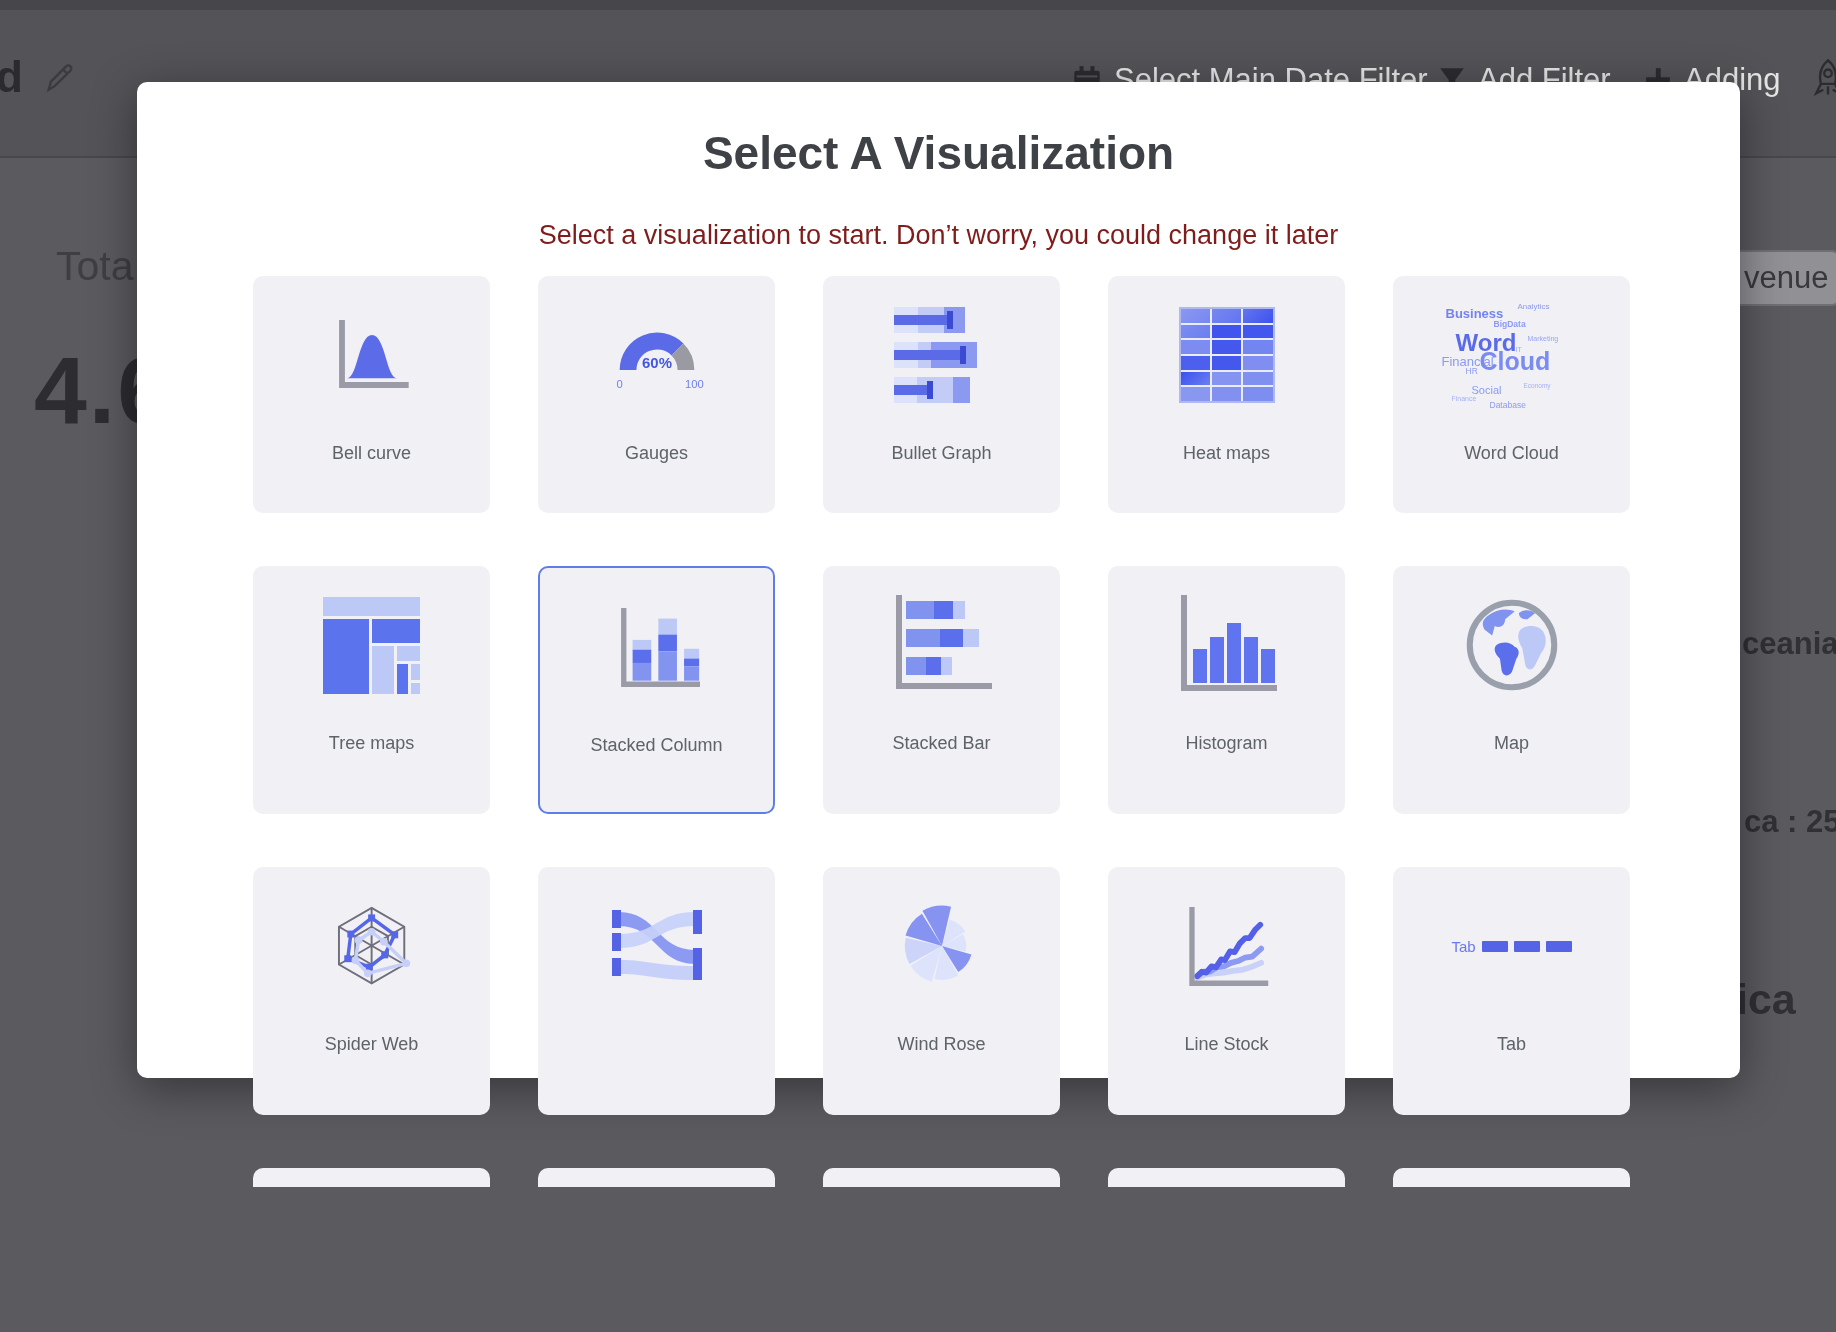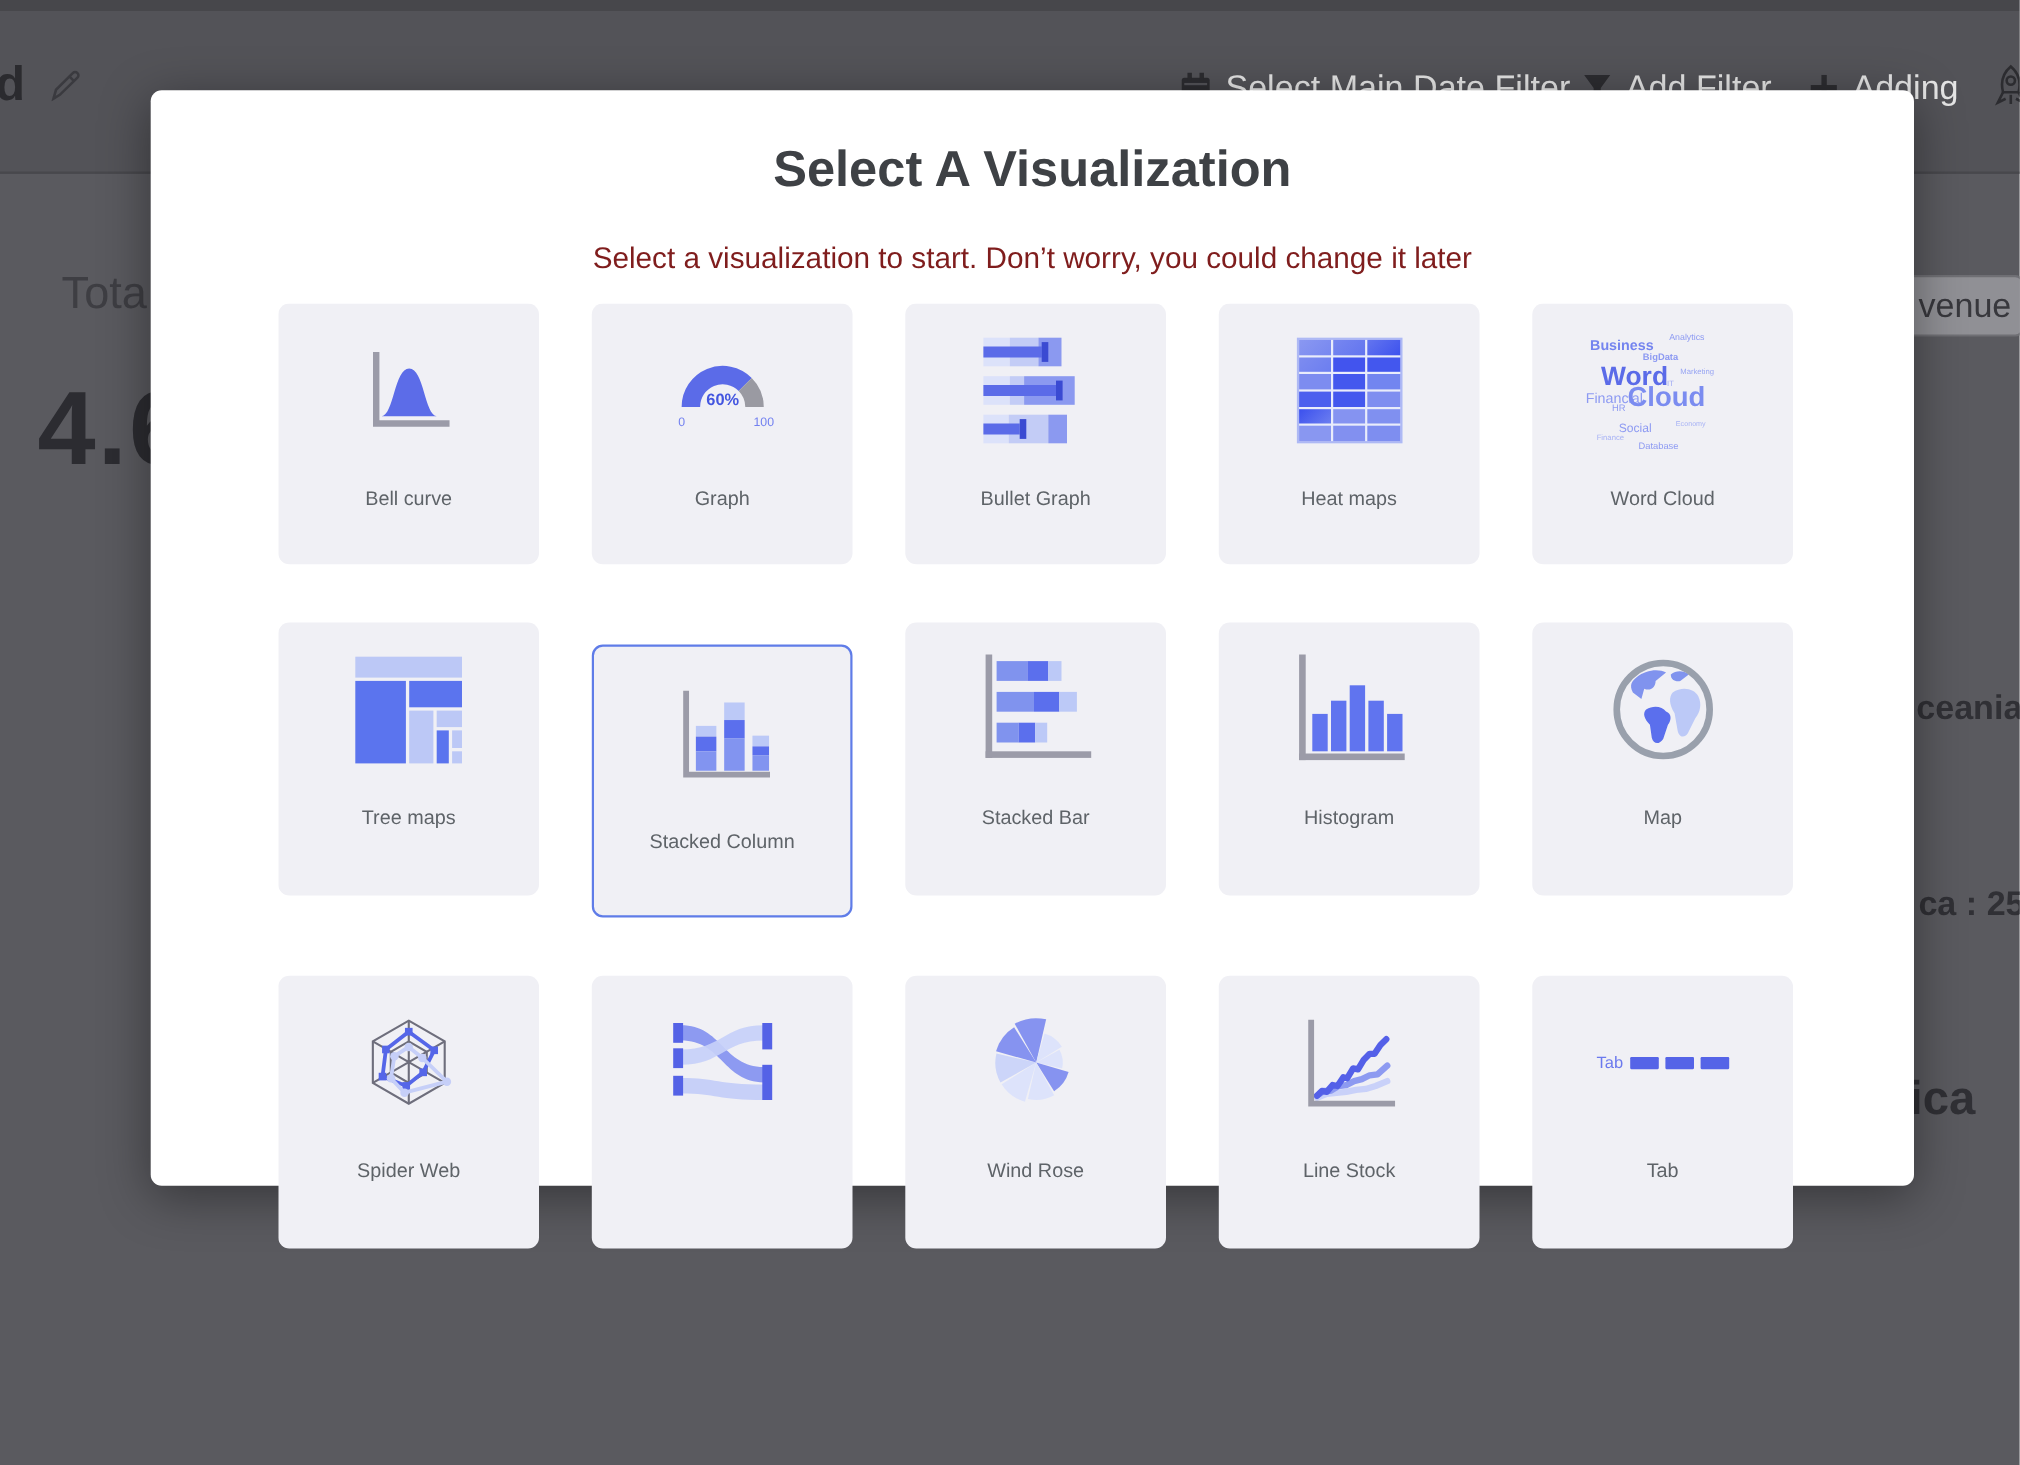--- a/index.html
+++ b/index.html
@@ -36,21 +36,21 @@
   .modal-subtitle { position:absolute; top:138px; left:0; width:100%; text-align:center;
     font-size:27px; color:#7f1d1d; }
   .grid-viewport { position:absolute; left:116px; top:194px; width:1377px; height:911px; overflow:hidden; }
   .viz-grid { display:grid; grid-template-columns:repeat(5,237px); column-gap:48px; row-gap:53px; }
   .viz-card {
     background:#f0f0f5; border-radius:10px; display:flex; flex-direction:column;
     align-items:center; cursor:pointer;
   }
   .viz-card.r1 { height:237px; }
   .viz-card.r2, .viz-card.r3 { height:248px; }
-  .viz-card.selected { border:2.5px solid #5f7ce8;margin-top:20px; }
+  .viz-card.selected { border:2.5px solid #5f7ce8; }
   .viz-card.stub { height:100px; border-radius:10px 10px 0 0; }
   .icon-wrap { height:158px; width:100%; display:flex; align-items:center; justify-content:center; }
   .viz-label { flex:1; padding-top:4px; font-size:18px; line-height:31px; font-weight:500;
     color:#5e6368; text-align:center; }
 
   
   .bullet-box { width:96px; }
   .bullet-row { position:relative; height:26px; margin-bottom:9px; display:flex; }
   .bullet-row:last-child { margin-bottom:0; }
   .bullet-band { height:100%; }
@@ -159,21 +159,21 @@
       <div class="viz-card r1">
         <div class="icon-wrap">
           <svg width="112" height="86" viewBox="0 0 120 92">
             <path d="M20,62 A40,40 0 0,1 88.28,33.72 L75.56,46.44 A22,22 0 0,0 38,62 Z" fill="#5b6be8"></path>
             <path d="M88.28,33.72 A40,40 0 0,1 100,62 L82,62 A22,22 0 0,0 75.56,46.44 Z" fill="#9a9aa2"></path>
             <text x="60" y="60" text-anchor="middle" font-size="16" font-weight="bold" fill="#4456e0">60%</text>
             <text x="20" y="81" text-anchor="middle" font-size="12" fill="#7280f0">0</text>
             <text x="100" y="81" text-anchor="middle" font-size="12" fill="#7280f0">100</text>
           </svg>
         </div>
-        <div class="viz-label">Graph</div>
+        <div class="viz-label">Gauges</div>
       </div>
 
       <div class="viz-card r1">
         <div class="icon-wrap">
           <div class="bullet-box">
             <div class="bullet-row">
               <div class="bullet-band" style="width:24px;background:#dce2fa"></div>
               <div class="bullet-band" style="width:26px;background:#c3ccf6"></div>
               <div class="bullet-band" style="width:21px;background:#8b99f0"></div>
               <div class="bullet-bar" style="width:53px"></div>

